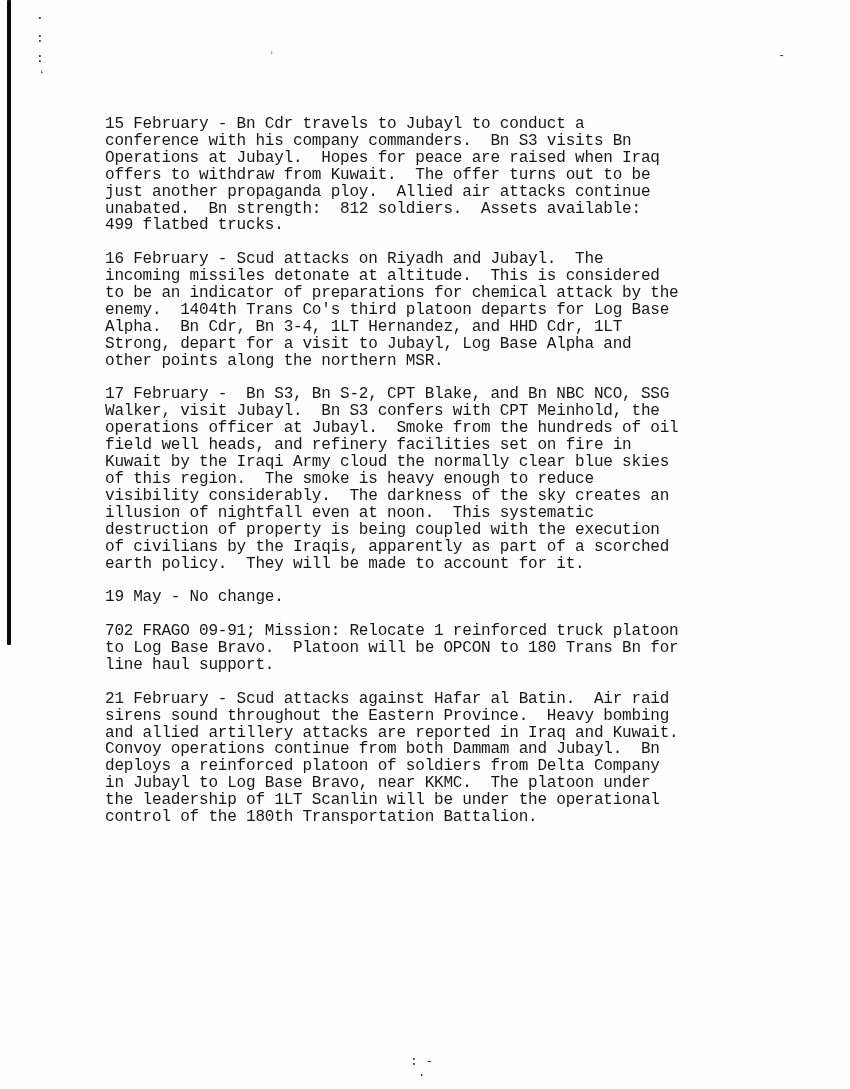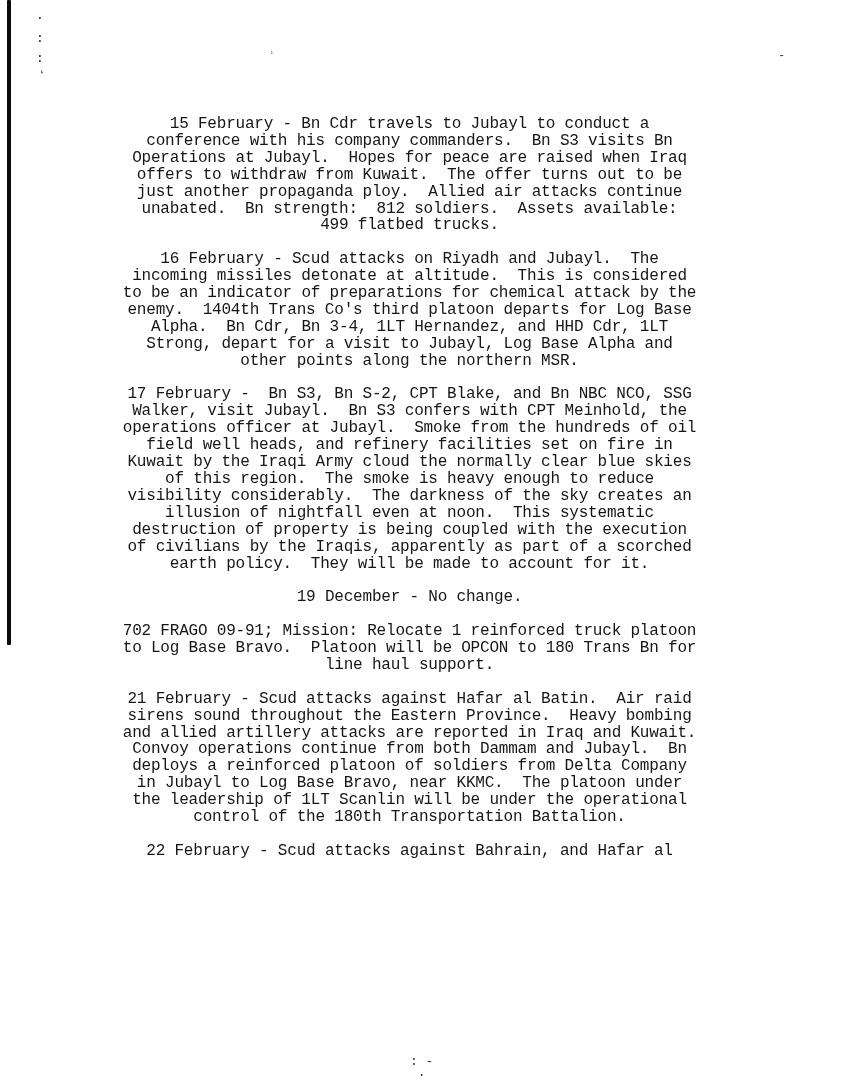--- a/index.html
+++ b/index.html
@@ -34,24 +34,23 @@
   }
   .speck-1 { left: 36px; top: 12px; }
   .speck-2 { left: 36px; top: 32px; }
   .speck-3 { left: 36px; top: 52px; }
   .speck-4 { left: 38px; top: 70px; }
   .speck-mid { left: 268px; top: 52px; font-size: 12px; color: #333; }
   .speck-right { left: 778px; top: 50px; font-size: 12px; color: #444; }
 
   .content {
     position: absolute;
-    left: 97px;
+    left: 105px;
     top: 116px;
     width: 625px;
-    text-align: center;
   }
   .para {
     margin: 0 0 16.9px 0;
     font-size: 16px;
     line-height: 16.9px;
     white-space: pre-wrap;
     letter-spacing: -0.2px;
   }
   .footer-mark {
     position: absolute;
@@ -97,31 +96,30 @@
 Walker, visit Jubayl.  Bn S3 confers with CPT Meinhold, the
 operations officer at Jubayl.  Smoke from the hundreds of oil
 field well heads, and refinery facilities set on fire in
 Kuwait by the Iraqi Army cloud the normally clear blue skies
 of this region.  The smoke is heavy enough to reduce
 visibility considerably.  The darkness of the sky creates an
 illusion of nightfall even at noon.  This systematic
 destruction of property is being coupled with the execution
 of civilians by the Iraqis, apparently as part of a scorched
 earth policy.  They will be made to account for it.</p>
-    <p class="para">19 December - No change.</p>
+    <p class="para">19 May - No change.</p>
     <p class="para">702 FRAGO 09-91; Mission: Relocate 1 reinforced truck platoon
 to Log Base Bravo.  Platoon will be OPCON to 180 Trans Bn for
 line haul support.</p>
     <p class="para">21 February - Scud attacks against Hafar al Batin.  Air raid
 sirens sound throughout the Eastern Province.  Heavy bombing
 and allied artillery attacks are reported in Iraq and Kuwait.
 Convoy operations continue from both Dammam and Jubayl.  Bn
 deploys a reinforced platoon of soldiers from Delta Company
 in Jubayl to Log Base Bravo, near KKMC.  The platoon under
 the leadership of 1LT Scanlin will be under the operational
 control of the 180th Transportation Battalion.</p>
-    <p class="para">22 February - Scud attacks against Bahrain, and Hafar al</p>
   </div>
 
   <div class="footer-mark">: -
 ·</div>
 
 </div>
 
 </body></html>

